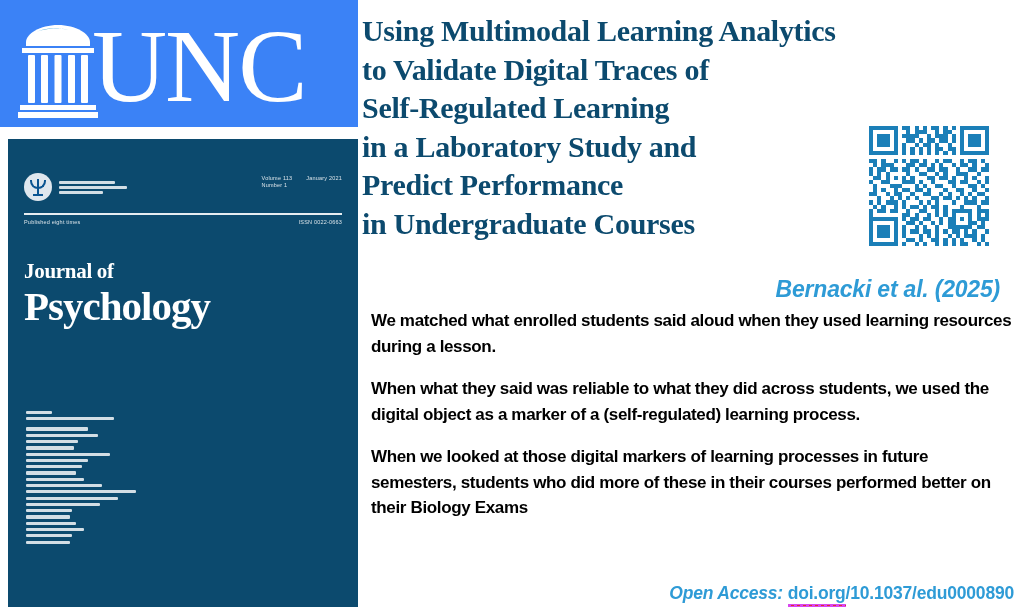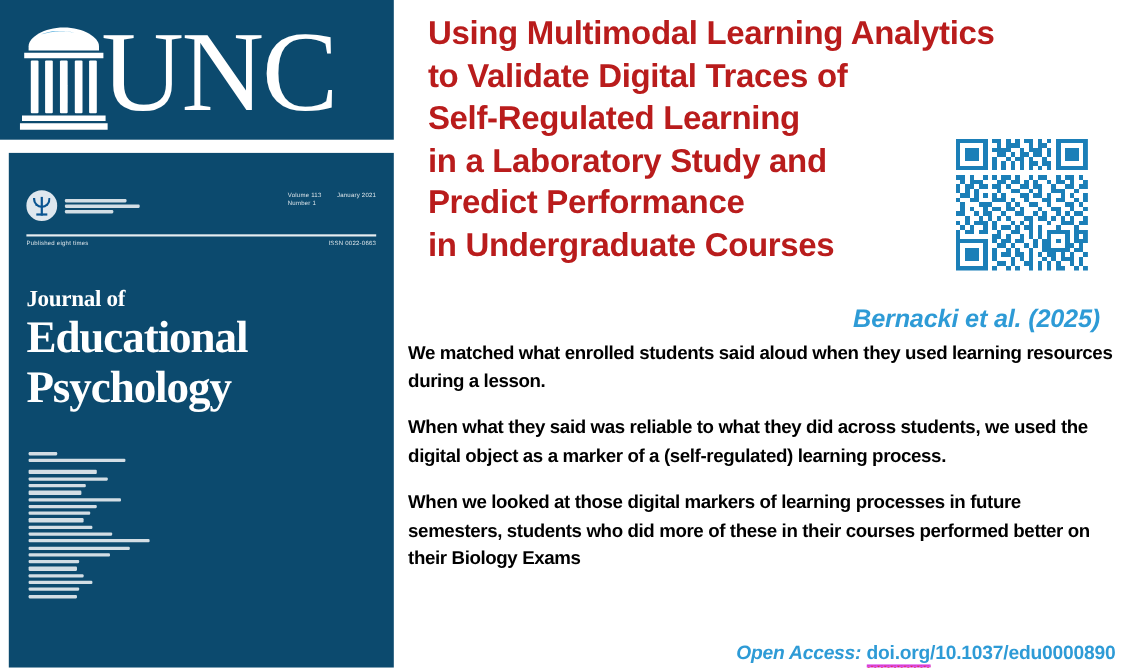--- a/index.html
+++ b/index.html
@@ -13,21 +13,21 @@
     position: relative;
     width: 1022px; height: 607px;
     background: #ffffff;
   }
 
   
   #unc-banner {
     position: absolute;
     left: 0; top: 0;
     width: 358px; height: 127px;
-    background: #0c4a6e;
+    background: #3b82f6;
     overflow: hidden;
   }
   #oldwell-icon {
     position: absolute;
     left: 18px; top: 22px;
     width: 80px; height: 98px;
   }
   #unc-wordmark {
     position: absolute;
     left: 92px; top: 14px;
@@ -165,27 +165,28 @@
     height: 3.2px;
     margin-bottom: 3.1px;
     background: rgba(255,255,255,0.82);
     border-radius: 1px;
     filter: blur(0.65px);
   }
 
   
   #title-block {
     position: absolute;
-    left: 389px; top: 12px;
+    left: 362px; top: 12px;
     width: 520px;
-    color: #b91c1c;
+    color: #0c4a6e;
     font-weight: 700;
     font-size: 30px;
     line-height: 38.5px;
     letter-spacing: -0.3px;
+    font-family: Liberation Serif, serif;
   }
   #title-block .tline { display: block; white-space: nowrap; }
 
   #qr-code {
     position: absolute;
     left: 869px; top: 126px;
     width: 120px; height: 120px;
   }
 
   #author-credit {
@@ -291,21 +292,20 @@
       </span>
     </div>
 
     <div id="cover-rule"></div>
 
     <div id="cover-published">Published eight times</div>
     <div id="cover-issn">ISSN 0022-0663</div>
 
     <div id="cover-title">
       <span class="line-small">Journal of</span>
-      <span class="line-big">Educational</span>
       <span class="line-big">Psychology</span>
     </div>
 
     <div id="cover-board">
       <div class="board-group">
         <div class="board-line" style="width:26px"></div>
         <div class="board-line" style="width:88px"></div>
       </div>
       <div class="board-group">
         <div class="board-line" style="width:62px"></div>

